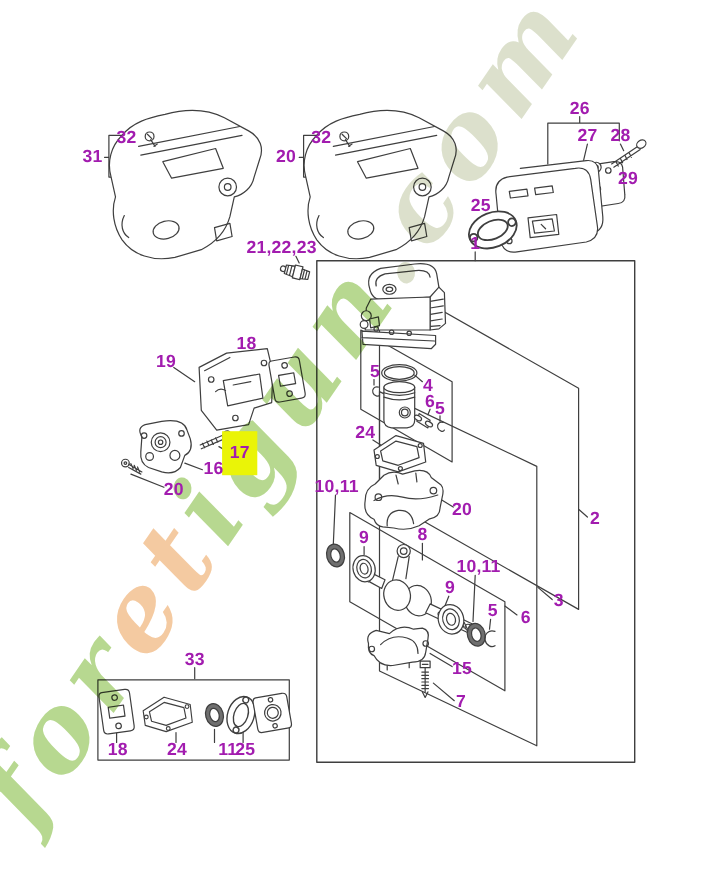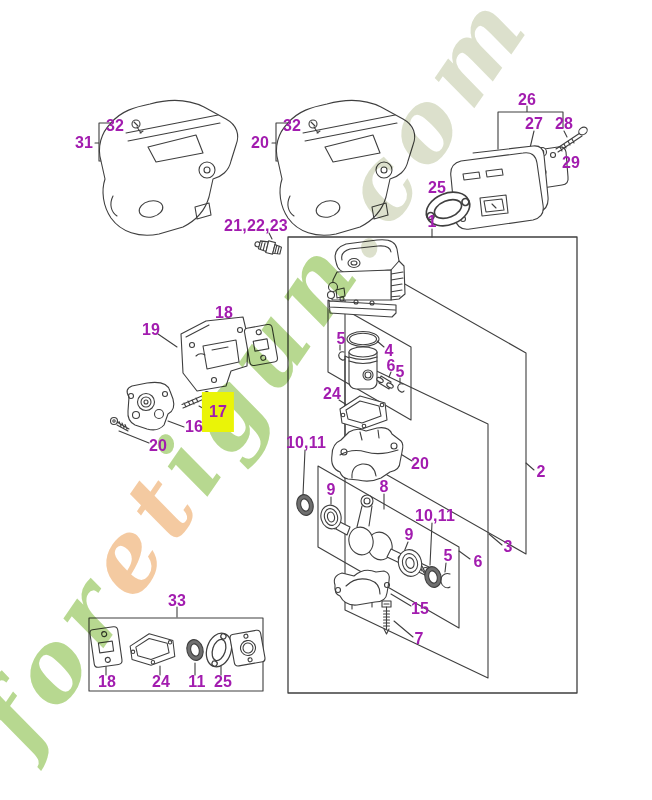--- a/index.html
+++ b/index.html
@@ -367,17 +367,17 @@
       <div class="label" style="left: 409px; top: 535px;">9</div>
       <div class="label" style="left: 448px; top: 556px;">5</div>
       <div class="label" style="left: 478px; top: 562px;">6</div>
       <div class="label" style="left: 541px; top: 472px;">2</div>
       <div class="label" style="left: 508px; top: 547px;">3</div>
       <div class="label" style="left: 420px; top: 609px;">15</div>
       <div class="label" style="left: 419px; top: 639px;">7</div>
       <div class="label" style="left: 177px; top: 601px;">33</div>
       <div class="label" style="left: 107px; top: 682px;">18</div>
       <div class="label" style="left: 161px; top: 682px;">24</div>
-      <div class="label" style="left: 197px; top: 682px;">11</div>
+      <div class="label" style="left: 207px; top: 682px;">11</div>
       <div class="label" style="left: 223px; top: 682px;">25</div>
     </div>
 
 </div>
 
 </body></html>

